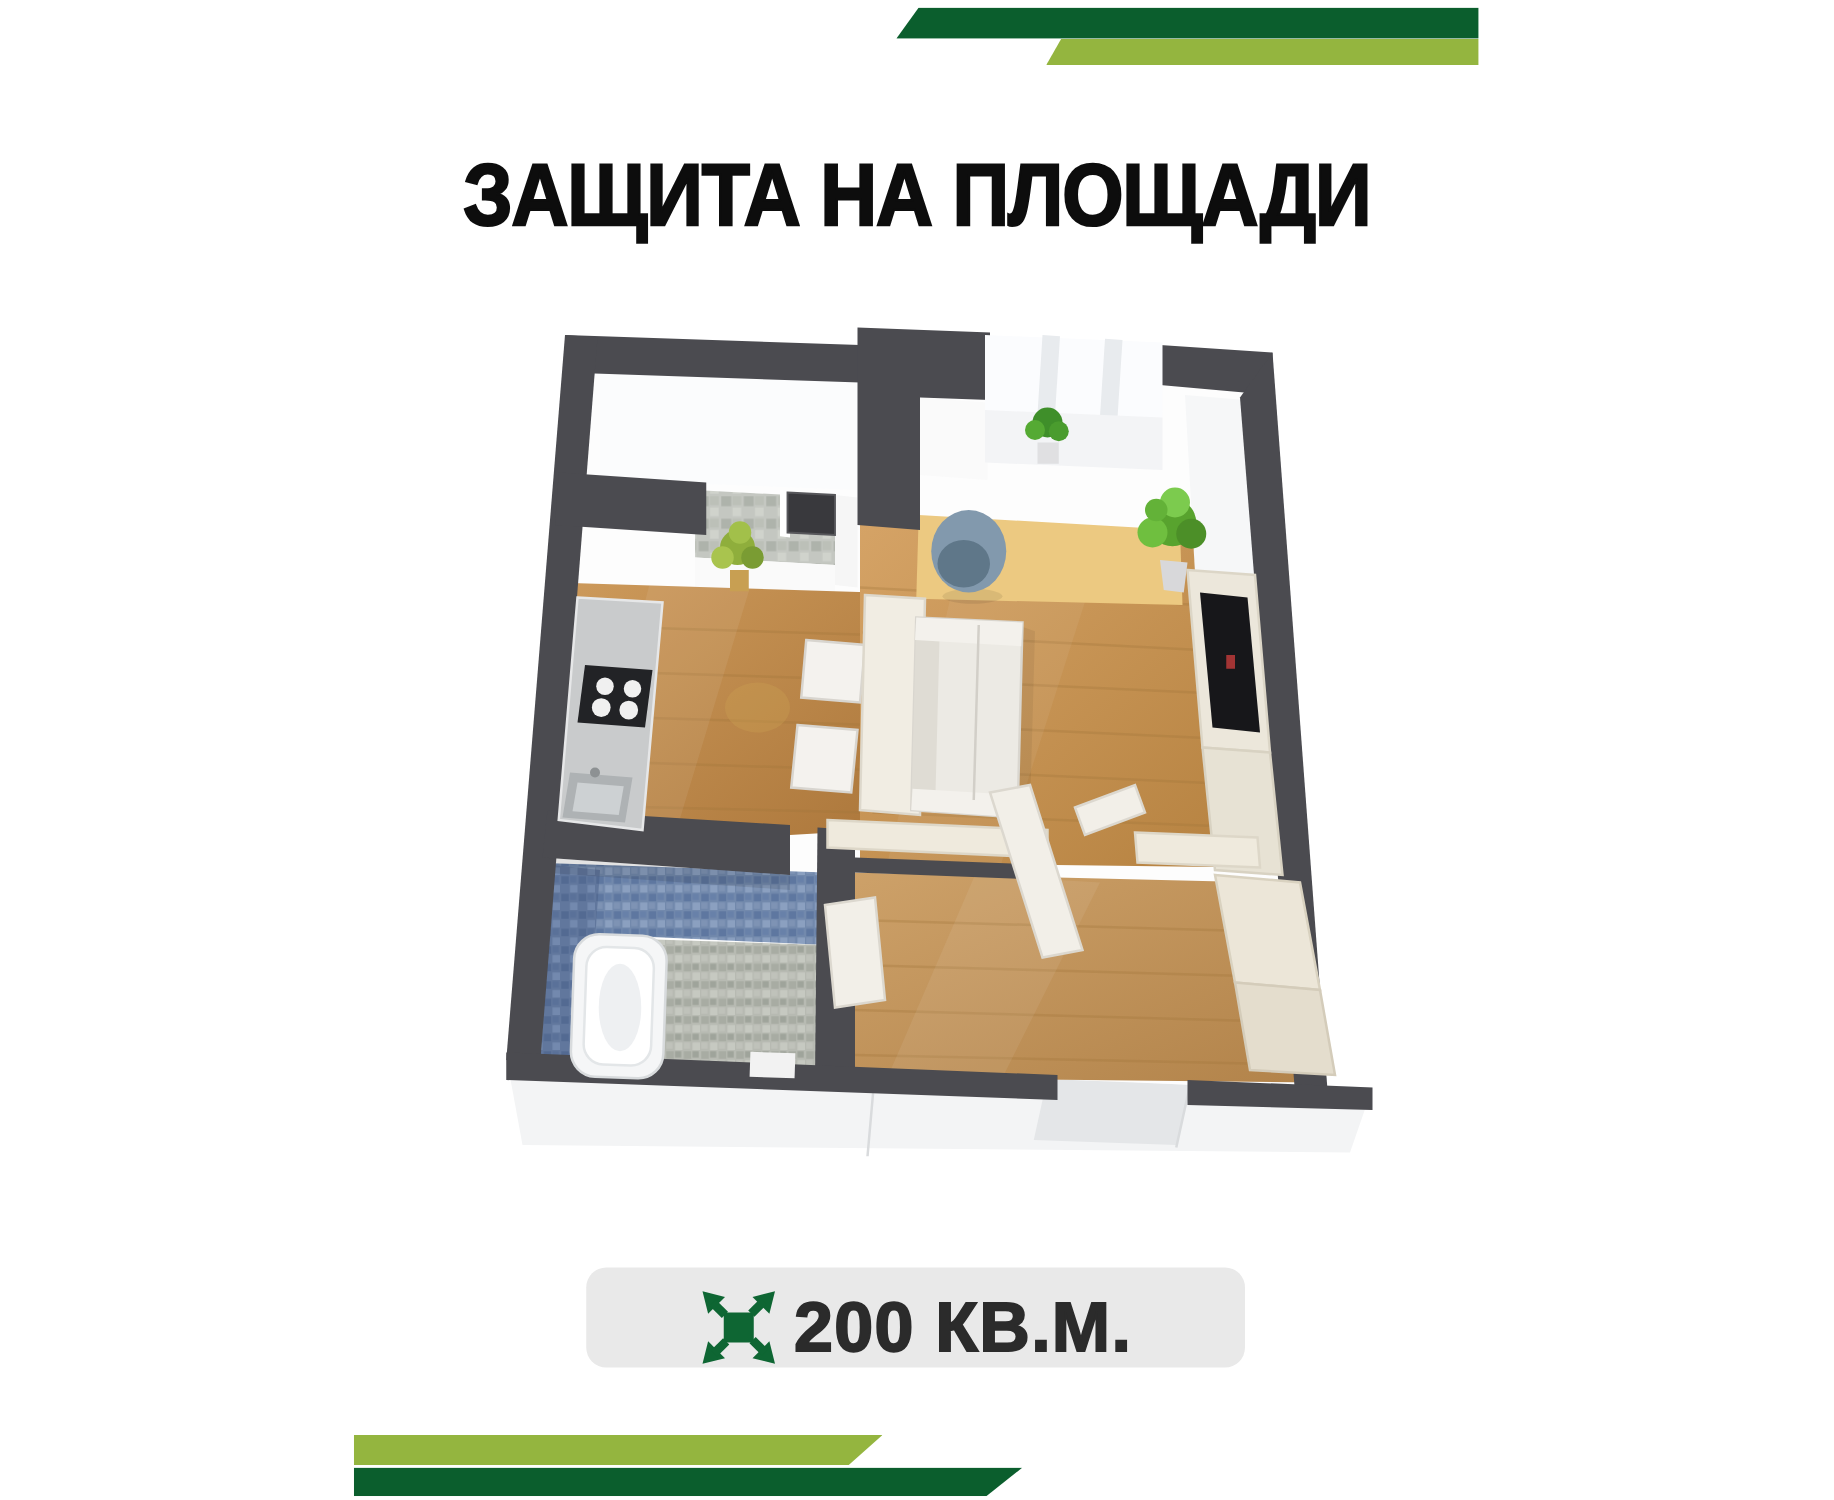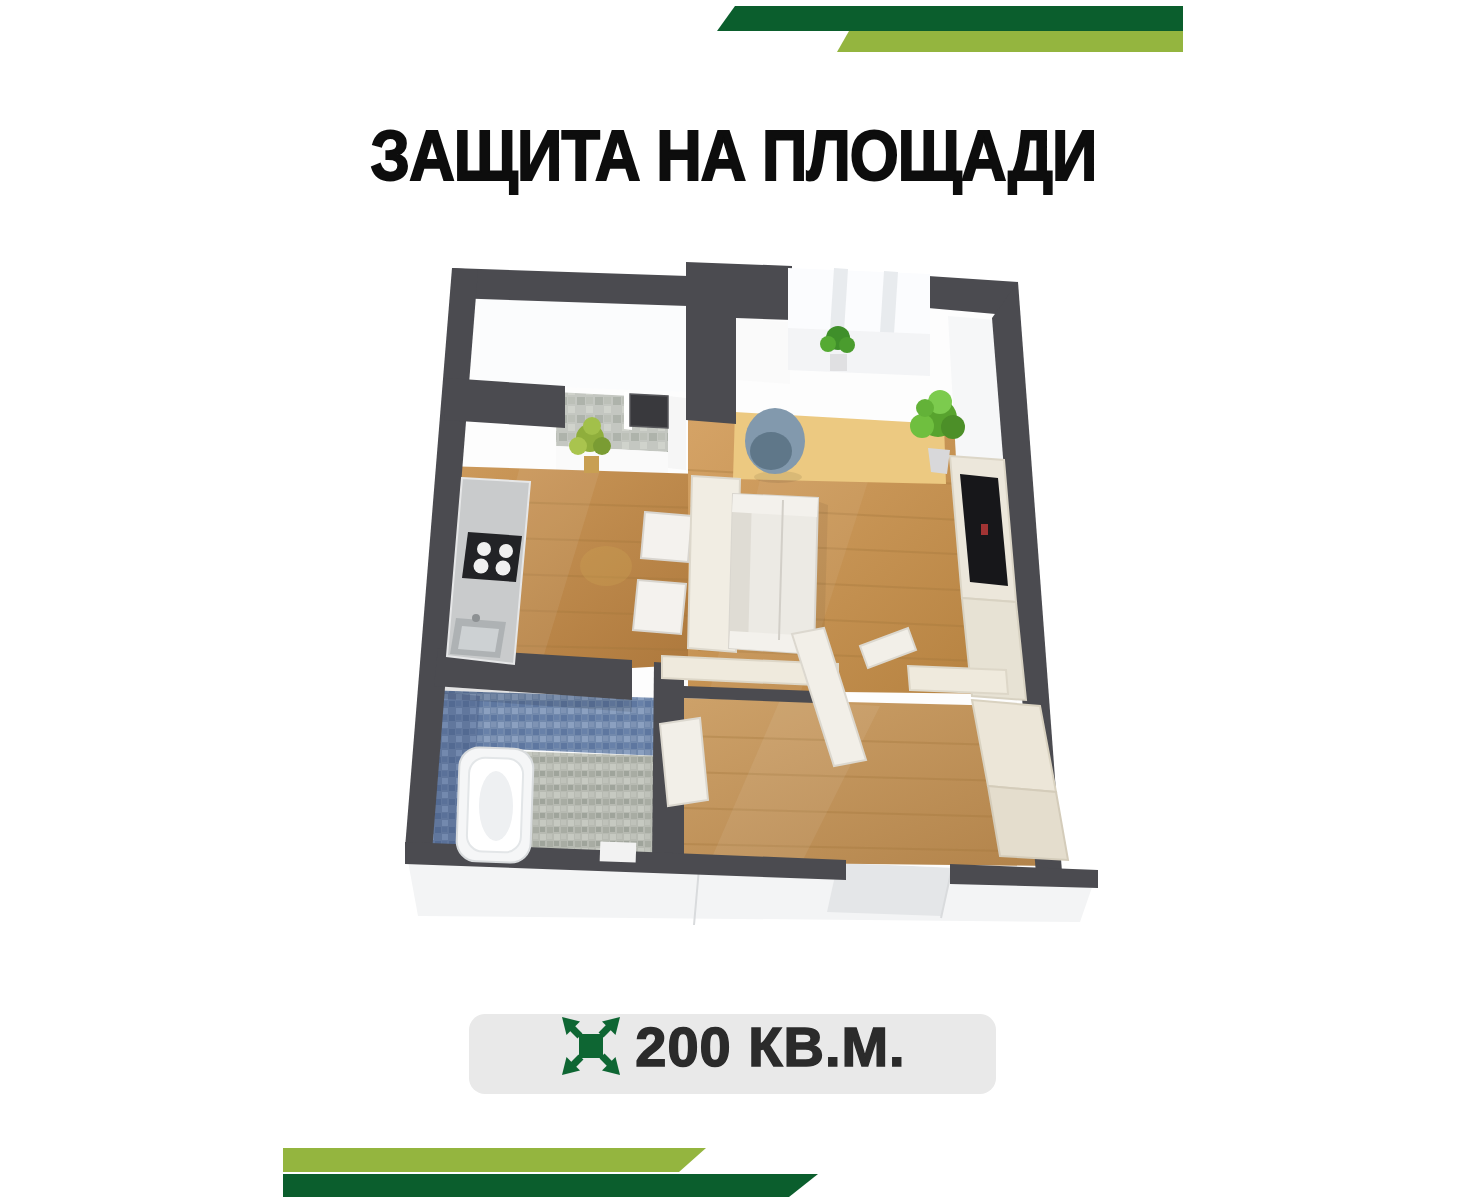--- a/index.html
+++ b/index.html
@@ -23,21 +23,21 @@
     font-size:70px;font-weight:700;color:#0d0d0d;letter-spacing:-1px;
     -webkit-text-stroke:2px #0d0d0d;
     transform:scaleX(0.9);transform-origin:50% 50%;white-space:nowrap;
   }
 
   .floorplan-wrap{position:absolute;left:0;top:0;width:1467px;height:1200px;}
 
   .area-badge{
     position:absolute;left:469px;top:1014px;width:527px;height:80px;
     background:#e9e9e9;border-radius:16px;
-    display:flex;align-items:flex-start;justify-content:center;gap:12px;
+    display:flex;align-items:flex-end;justify-content:center;gap:12px;
   }
   .area-badge .badge-text{
     font-size:56px;font-weight:700;color:#2b2b2b;letter-spacing:1px;
     -webkit-text-stroke:1.5px #2b2b2b;white-space:nowrap;
   }
   .expand-icon{width:64px;height:64px;flex:0 0 auto;}
 </style>
 </head>
 <body>
 

